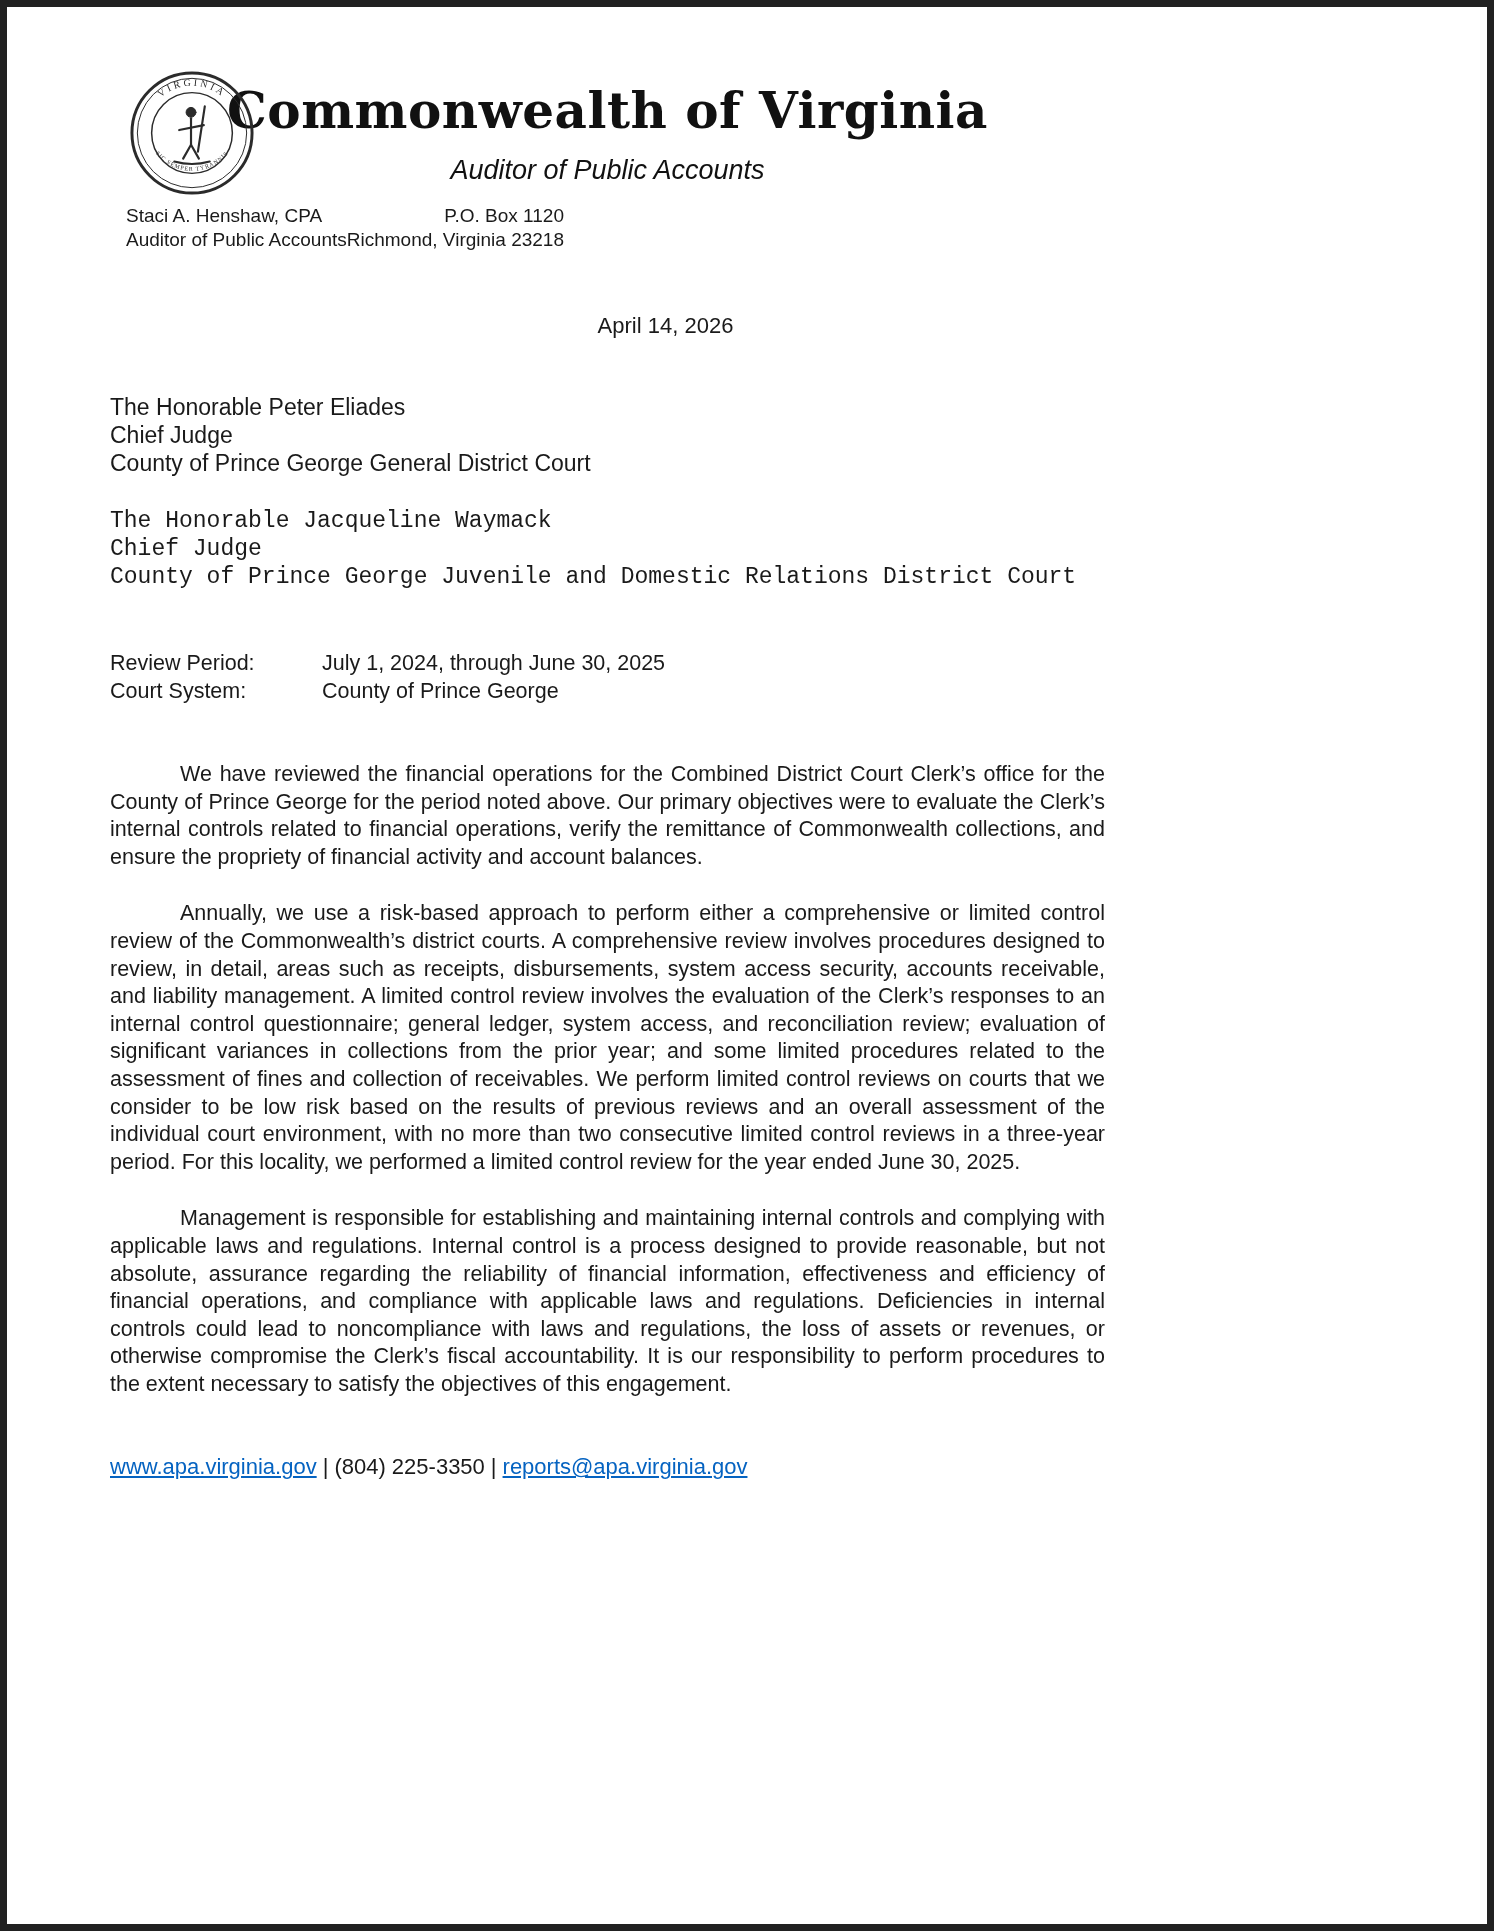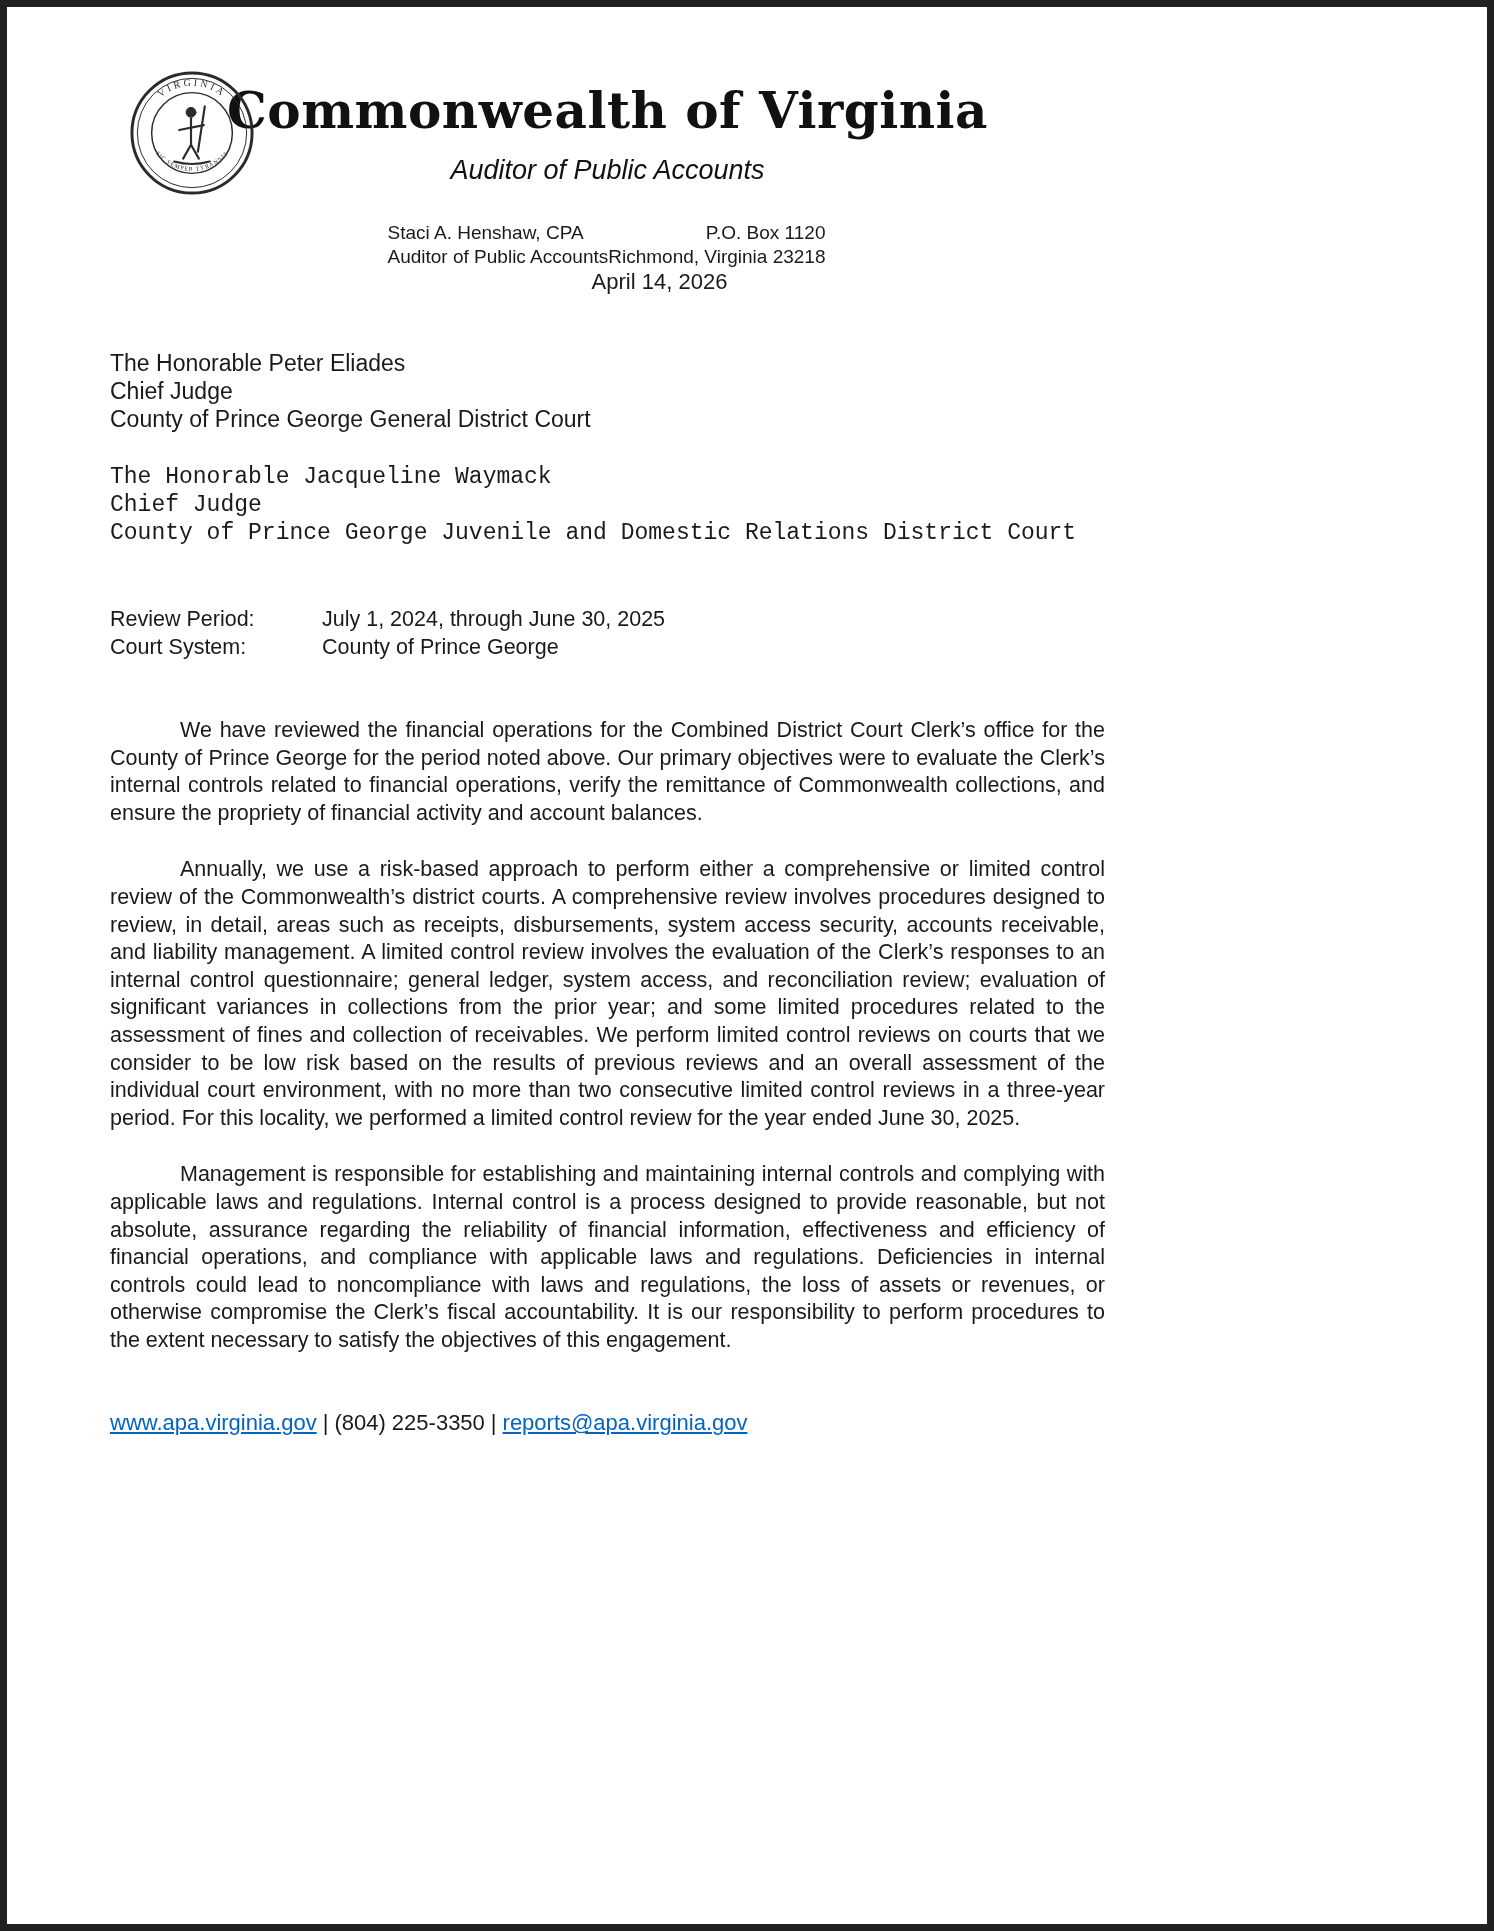--- a/index.html
+++ b/index.html
@@ -42,33 +42,34 @@
     color: #111111;
   }
   .head-subtitle {
     margin-top: 16px;
     font-style: italic;
     font-size: 27px;
     color: #111111;
   }
   .head-row {
     display: flex;
-    justify-content: center;
-    margin-top: 35px;
+    justify-content: flex-start;
+    margin-top: 18px;
     font-size: 19px;
     line-height: 24px;
   }
   .head-left { margin-left: 16px; text-align: left; }
   .head-right { margin-right: 18px; text-align: right; }
 
   
   .date-line {
     text-align: center;
     position: relative;
-    left: 52px;
+    left: 58px;
+    margin-top: 56px;
     font-size: 22px;
   }
 
   
   .recipients { margin-top: 54px; font-size: 23px; line-height: 28px; }
   .recipient-block + .recipient-block { margin-top: 30px; font-family: Liberation Mono, monospace; }
 
   
   .review-info { margin-top: 58px; font-size: 21.5px; line-height: 28px; }
   .review-row { display: flex; }

